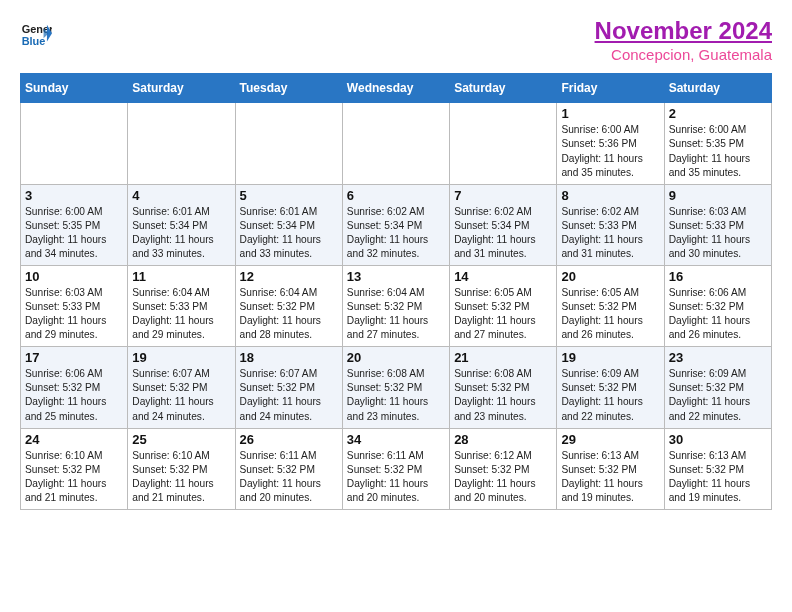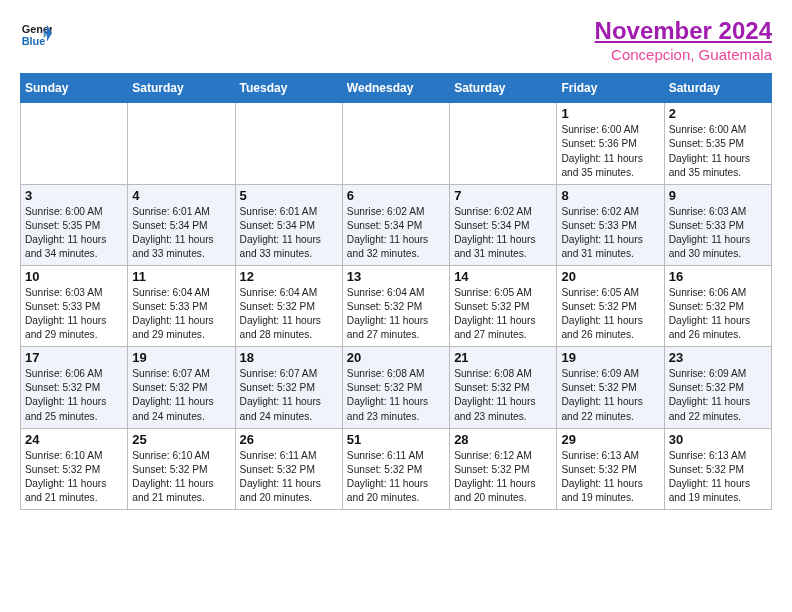--- a/index.html
+++ b/index.html
@@ -309,21 +309,21 @@
 and 21 minutes.</div>
           </td>
           <td>
             <div class="day-num">26</div>
             <div class="day-info" style="white-space: pre-line;">Sunrise: 6:11 AM
 Sunset: 5:32 PM
 Daylight: 11 hours
 and 20 minutes.</div>
           </td>
           <td>
-            <div class="day-num">51</div>
+            <div class="day-num">34</div>
             <div class="day-info" style="white-space: pre-line;">Sunrise: 6:11 AM
 Sunset: 5:32 PM
 Daylight: 11 hours
 and 20 minutes.</div>
           </td>
           <td>
             <div class="day-num">28</div>
             <div class="day-info" style="white-space: pre-line;">Sunrise: 6:12 AM
 Sunset: 5:32 PM
 Daylight: 11 hours

